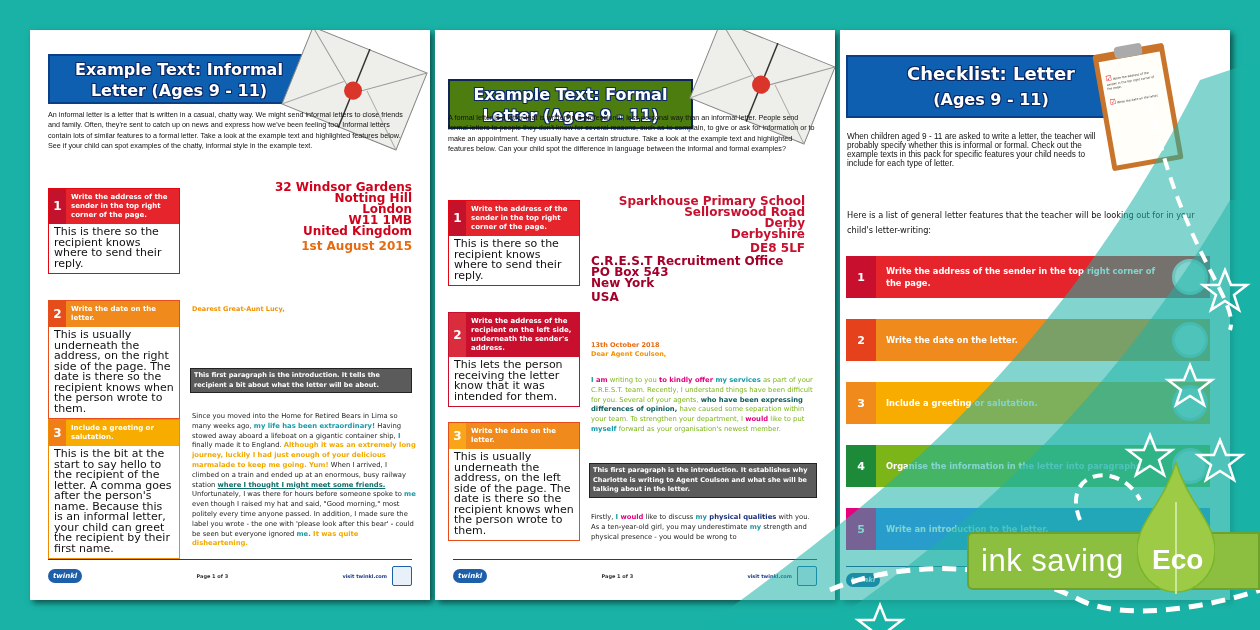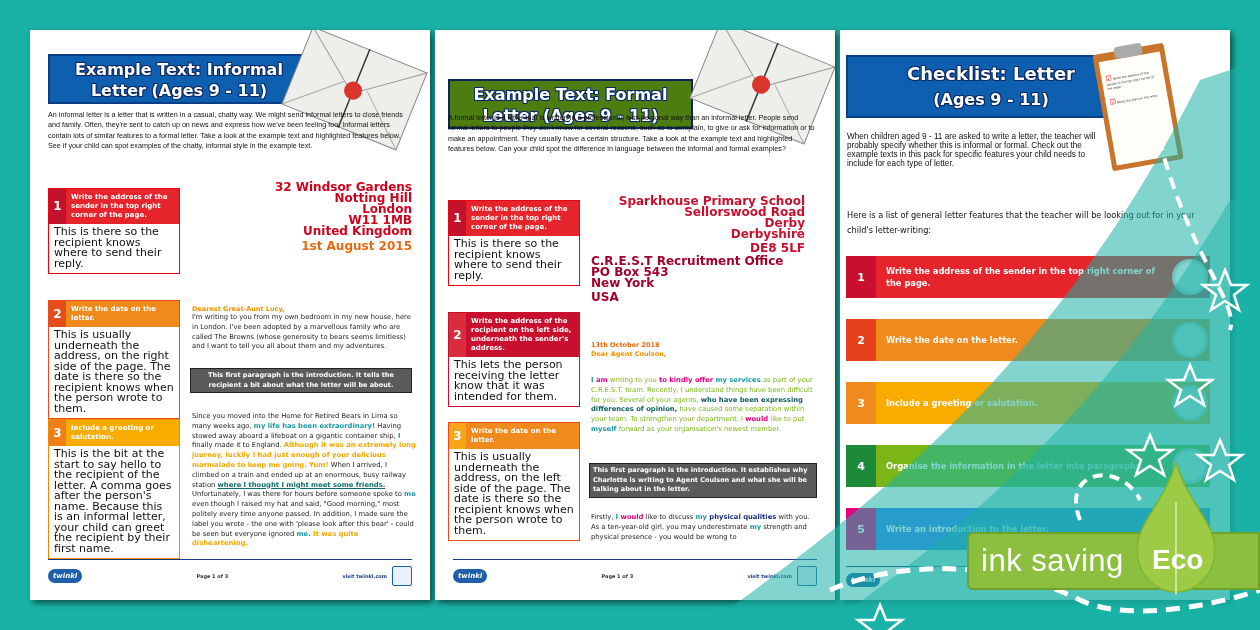--- a/index.html
+++ b/index.html
@@ -299,22 +299,21 @@
 
   <div class="addr" style="right:18px; top:152px;">
     <div>32 Windsor Gardens</div>
     <div>Notting Hill</div>
     <div>London</div>
     <div>W11 1MB</div>
     <div>United Kingdom</div>
     <div style="color:#e86a10; margin-top:4px;">1st August 2015</div>
   </div>
   <div class="salutation" style="left:162px; top:261px;margin-top:14px;">Dearest Great-Aunt Lucy,</div>
-  <div class="letter-text" style="left:162px; top:283px; width:222px;">I'm writing to you from my own bedroom in my new house, here in London. I've been adopted by a marvellous family who are called The Browns (whose generosity to bears seems limitless) and I want to tell you all about them and my adventures.</div>
-  <div class="note-box" style="left:160px; top:338px; width:222px;text-align:center;">This first paragraph is the introduction. It tells the recipient a bit about what the letter will be about.</div>
+  <div class="note-box" style="left:160px; top:338px; width:222px;">This first paragraph is the introduction. It tells the recipient a bit about what the letter will be about.</div>
   <div class="letter-text" style="left:162px; top:382px; width:224px;">
     <span>Since you moved into the Home for Retired Bears in Lima so many weeks ago, </span><span class="c-teal">my life has been extraordinary!</span><span> Having stowed away aboard a lifeboat on a gigantic container ship, </span><span class="c-teal">I</span><span> finally made it to England. </span><span class="c-gold">Although it was an extremely long journey, luckily I had just enough of your delicious marmalade to keep me going. Yum!</span><span> When I arrived, I climbed on a train and ended up at an enormous, busy railway station </span><span class="c-dkteal">where I thought I might meet some friends.</span><span> Unfortunately, I was there for hours before someone spoke to </span><span class="c-teal">me</span><span> even though I raised my hat and said, "Good morning," most politely every time anyone passed. In addition, I made sure the label you wrote - the one with 'please look after this bear' - could be seen but everyone ignored </span><span class="c-teal">me.</span><span class="c-gold"> It was quite disheartening.</span>
   </div>
 
   <div class="footer-line"></div>
   <div class="footer">
     <span class="twinkl-logo">twinkl</span>
     <span class="page-num">Page 1 of 3</span>
     <span class="visit">
         <span>visit twinkl.com</span>

